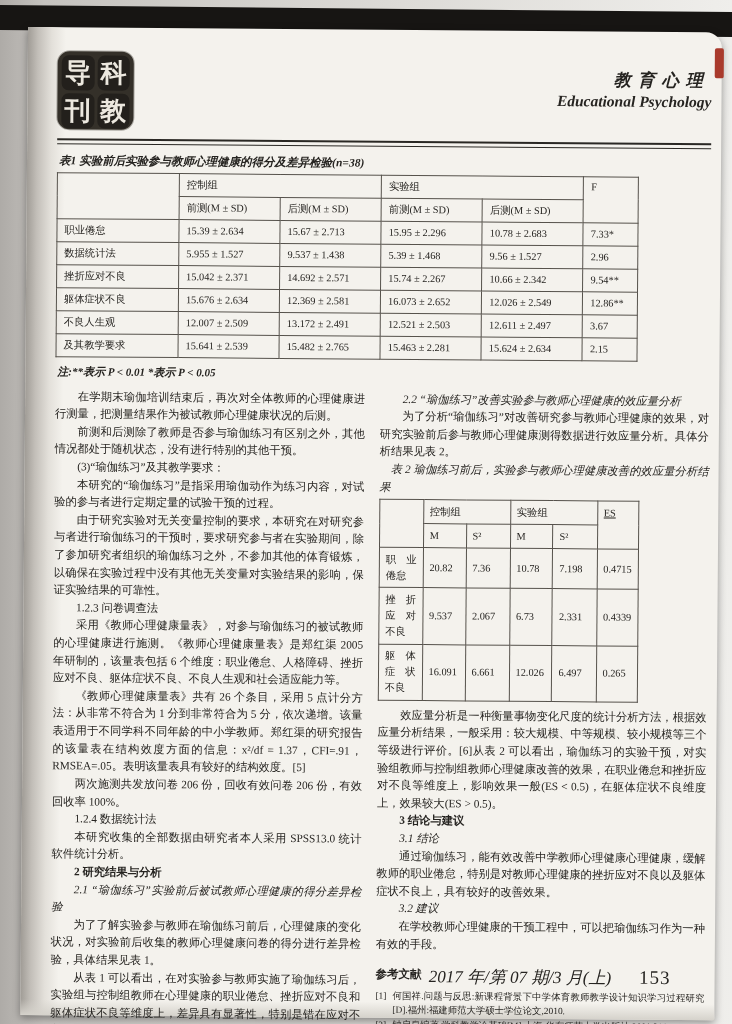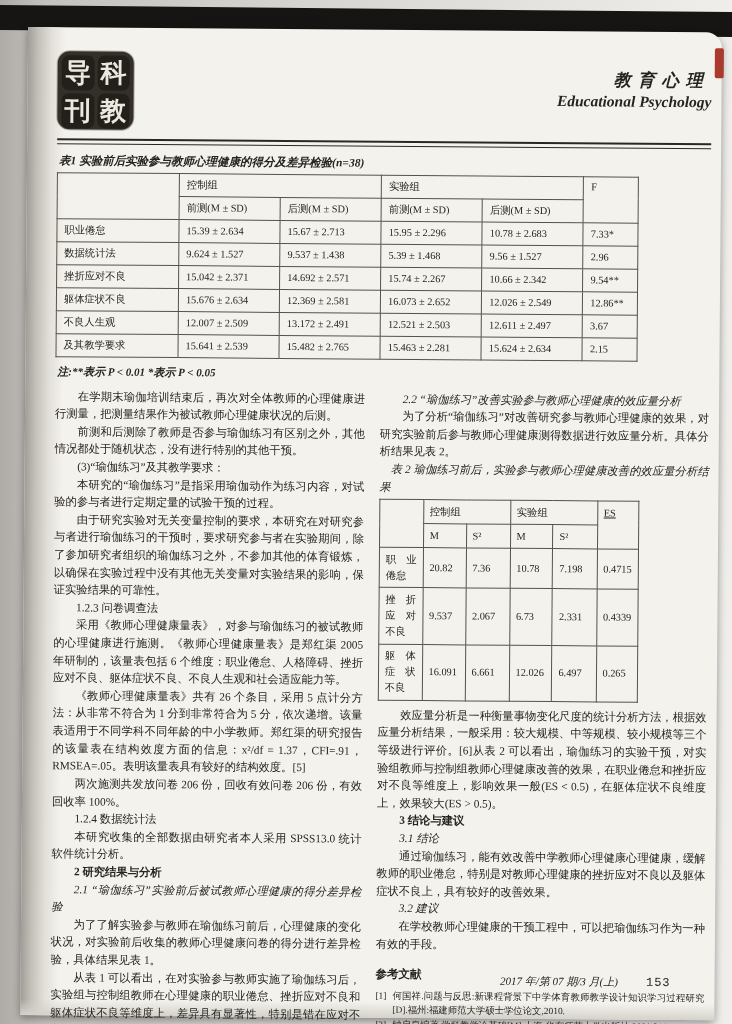--- a/index.html
+++ b/index.html
@@ -53,22 +53,22 @@
   .col-right{flex:1.03;}
   .p{text-indent:2em;margin:0;}
   .h-bold{font-weight:bold;}
   .h-italic{font-style:italic;}
   .refs-heading{font-weight:bold;font-size:11.5px;margin:13px 0 5px;}
   .ref{font-size:9.4px;line-height:1.5;padding-left:17px;position:relative;text-align:justify;margin:0 0 1px;}
   .ref-marker{position:absolute;left:0;top:0;}
 
   
   .footer{position:absolute;right:44px;bottom:30px;display:flex;align-items:baseline;gap:28px;}
-  .footer-issue{font-style:italic;font-size:11px;}
-  .footer-page{font-size:12px;letter-spacing:1px;font-family:Liberation Mono, monospace;}
+  .footer-issue{font-style:italic;font-size:17px;}
+  .footer-page{font-size:19px;letter-spacing:1px;}
 </style>
 </head>
 <body>
 
 <div class="top-band"></div>
 
 <div class="page">
   <div class="binding-shadow"></div>
   <div class="bottom-shadow"></div>
   <div class="red-tab"></div>
@@ -115,21 +115,21 @@
         <tr>
           <td>职业倦怠</td>
           <td>15.39 ± 2.634</td>
           <td>15.67 ± 2.713</td>
           <td>15.95 ± 2.296</td>
           <td>10.78 ± 2.683</td>
           <td>7.33*</td>
         </tr>
         <tr>
           <td>数据统计法</td>
-          <td>9.624 ± 1.527</td>
+          <td>5.955 ± 1.527</td>
           <td>9.537 ± 1.438</td>
           <td>5.39 ± 1.468</td>
           <td>9.56 ± 1.527</td>
           <td>2.96</td>
         </tr>
         <tr>
           <td>挫折应对不良</td>
           <td>15.042 ± 2.371</td>
           <td>14.692 ± 2.571</td>
           <td>15.74 ± 2.267</td>

